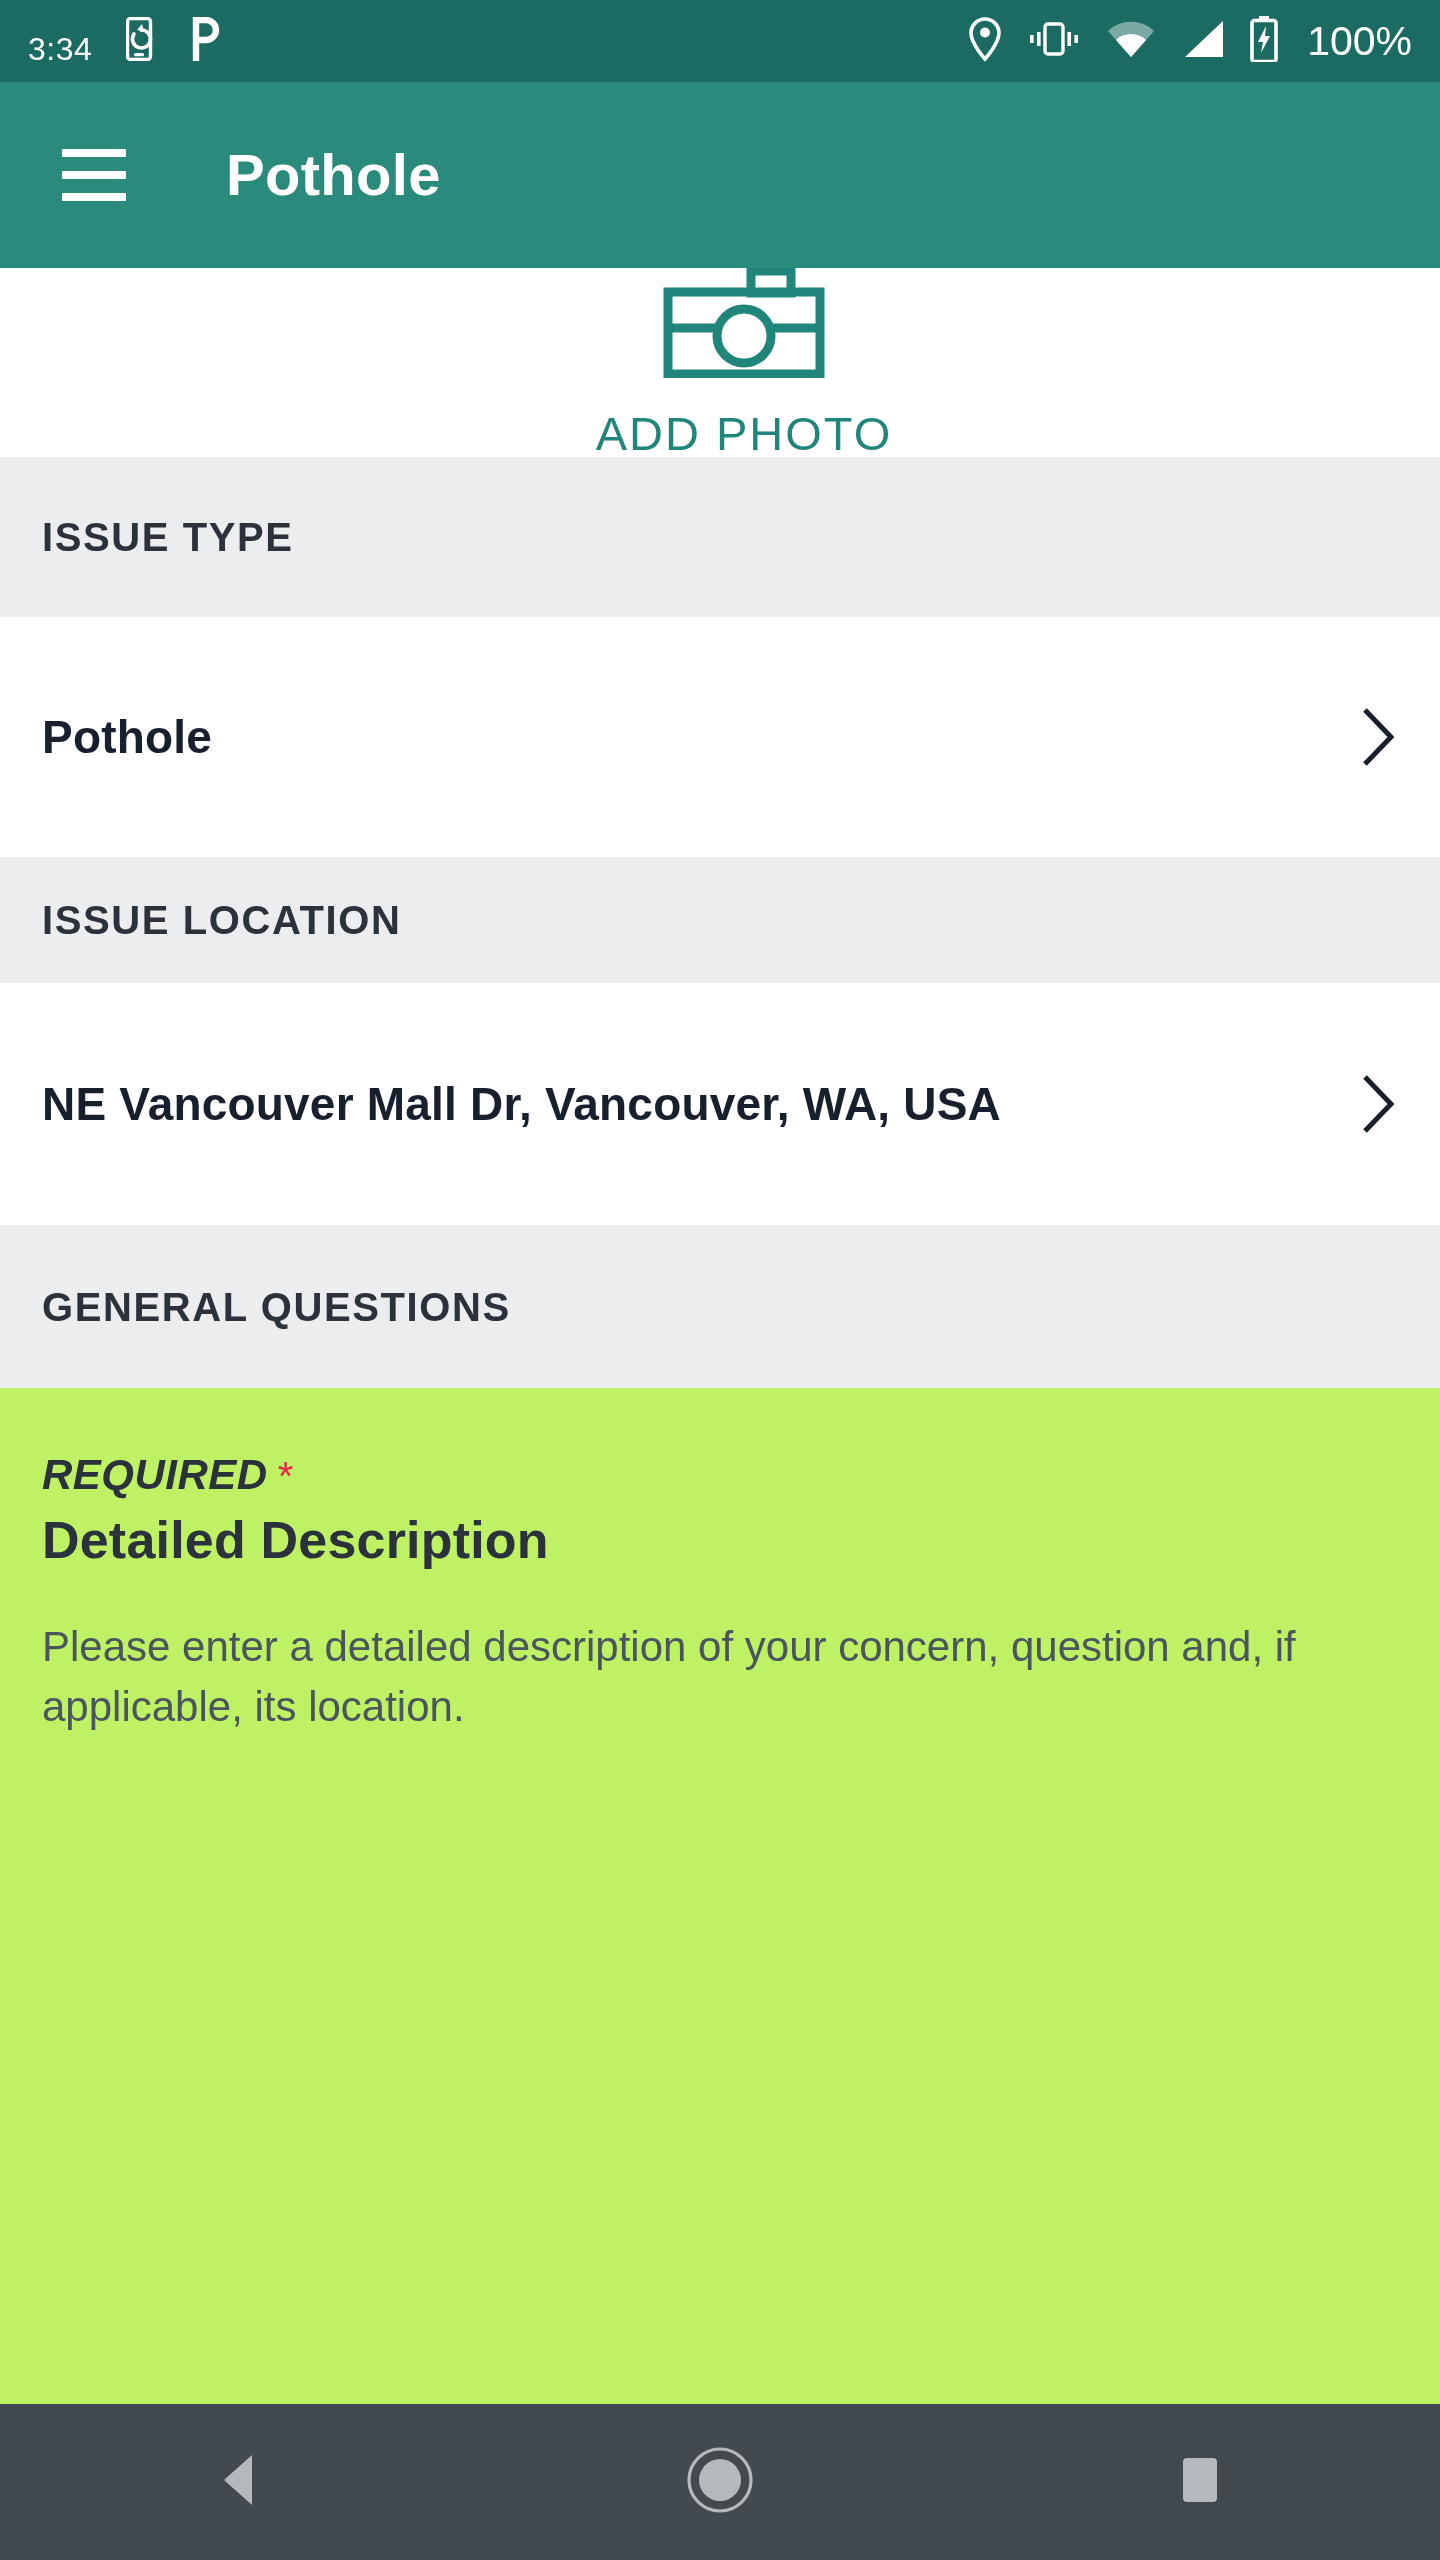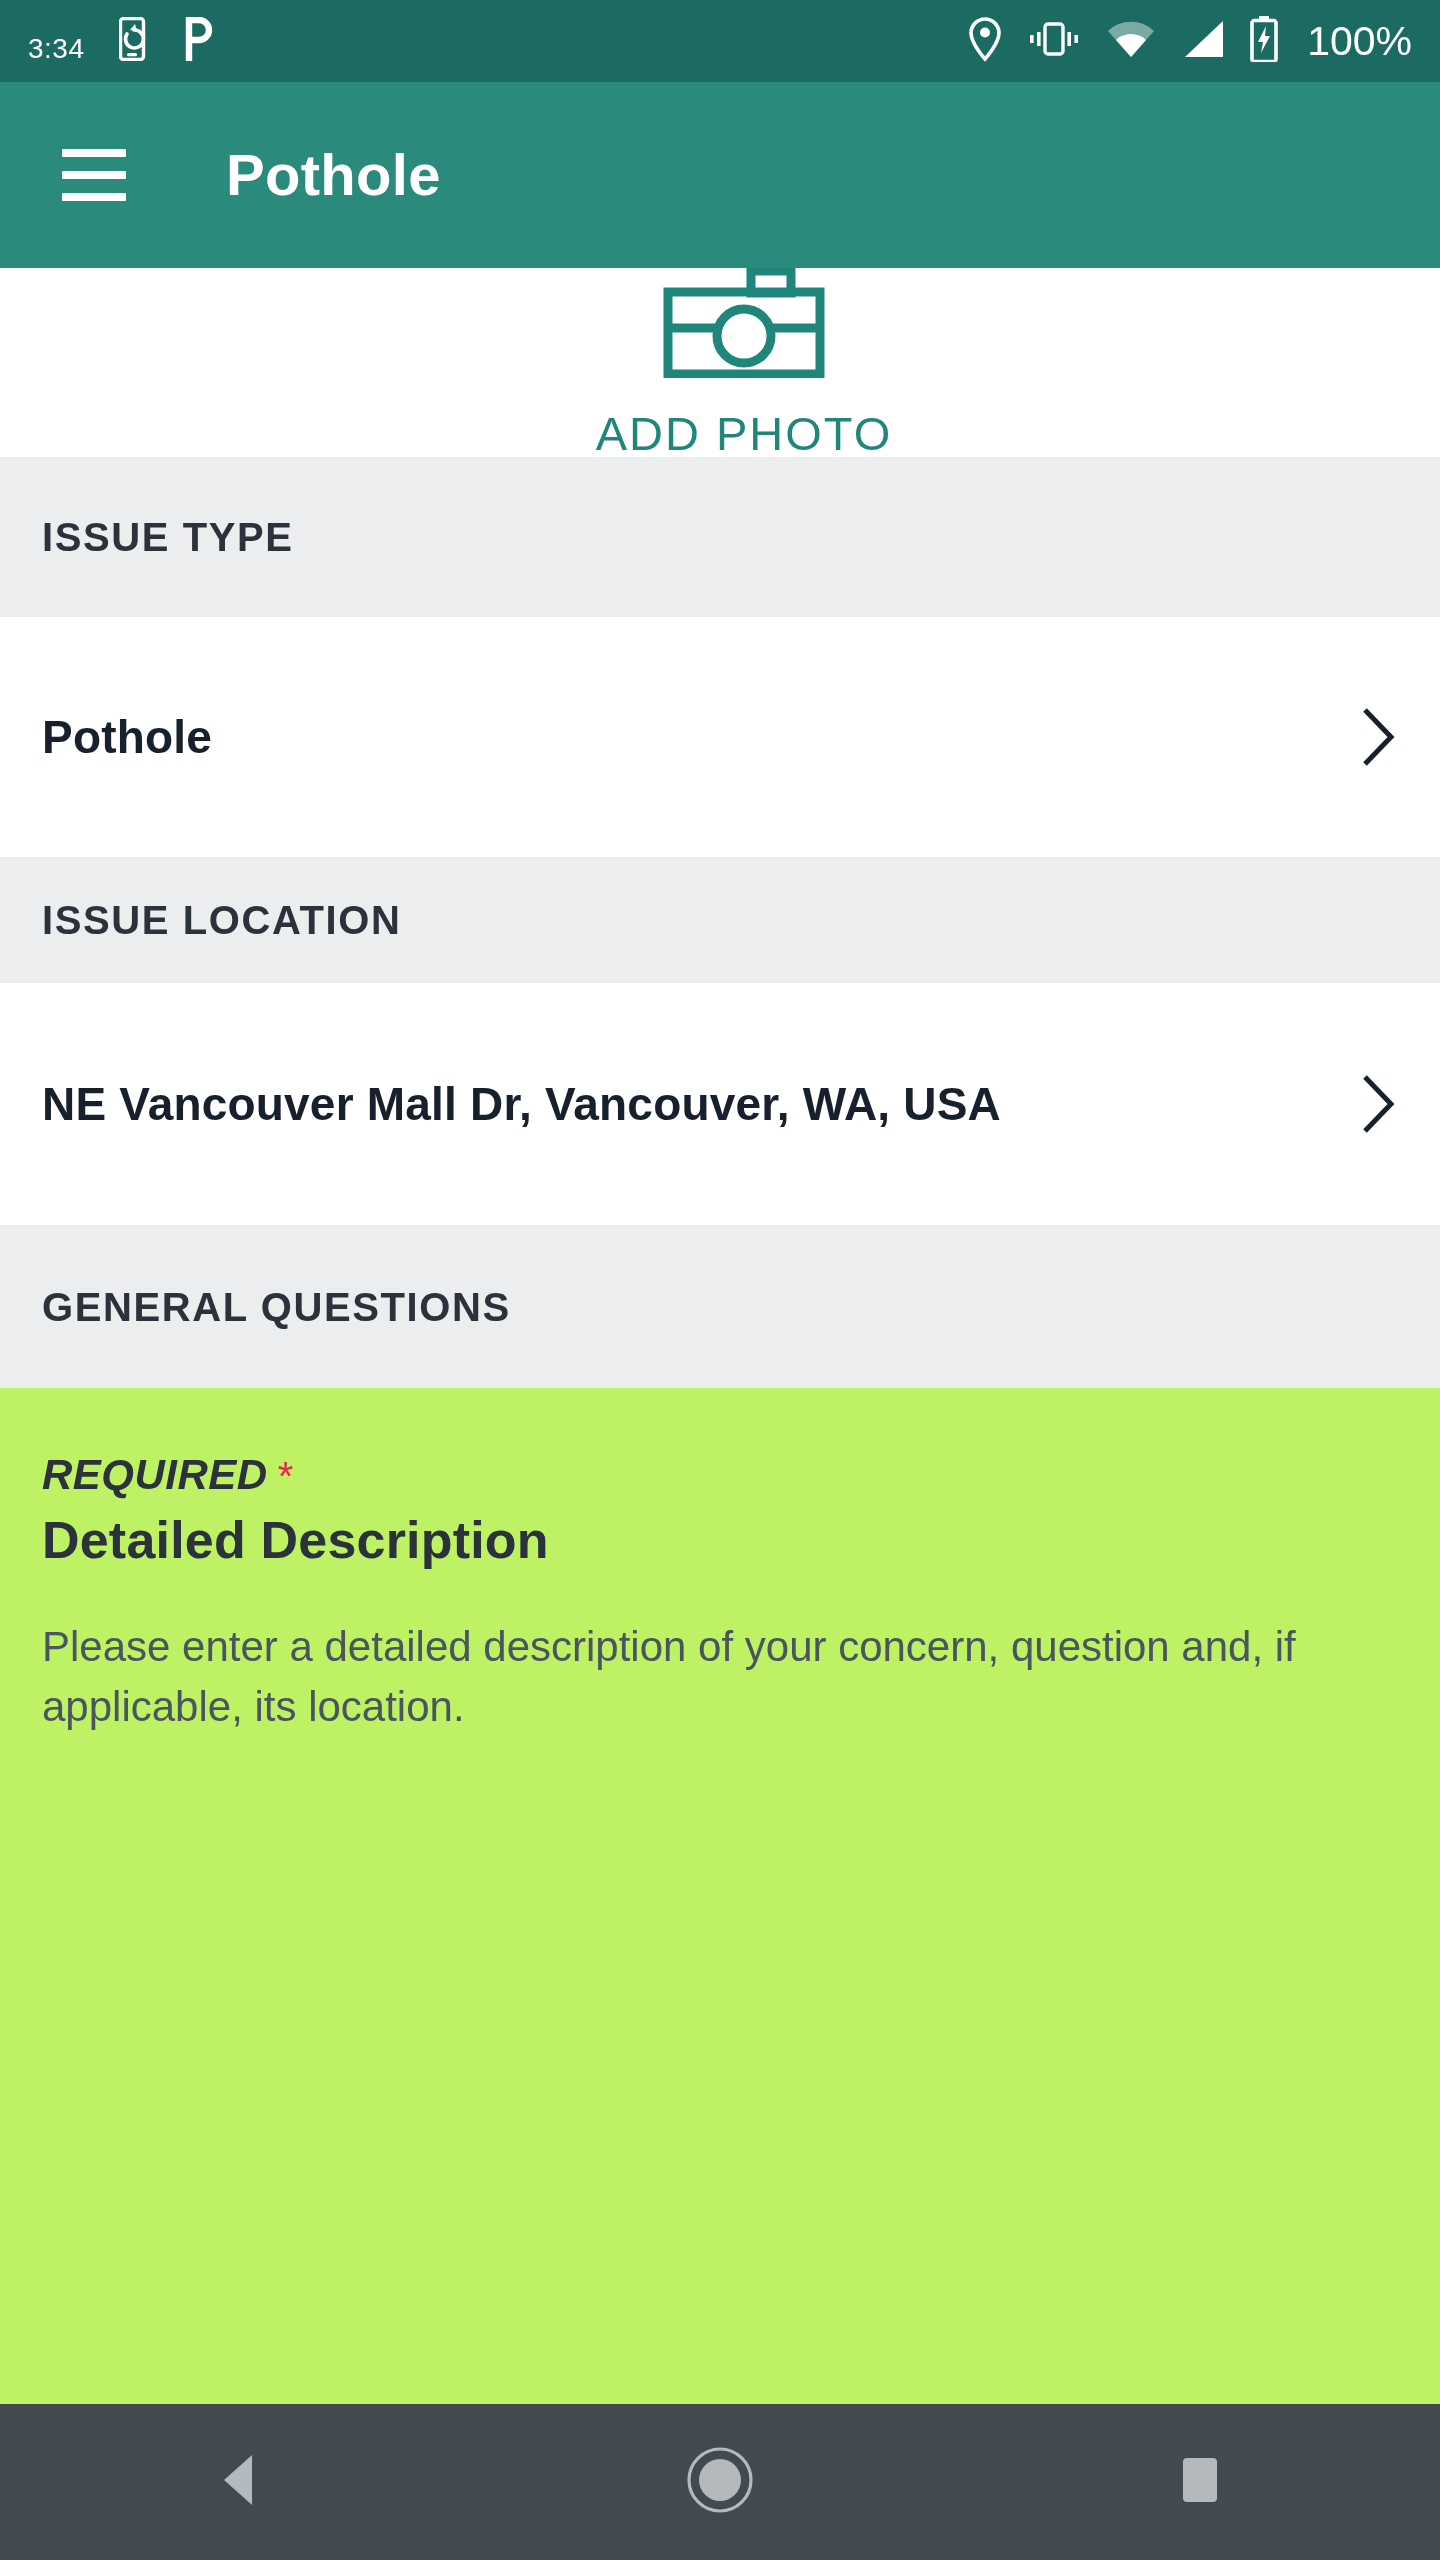--- a/index.html
+++ b/index.html
@@ -10,21 +10,21 @@
     overflow:hidden;
   }
   #screen { width:1440px; height:2560px; position:relative; display:flex; flex-direction:column; }
 
   
   .status-bar{
     height:82px; background:#1c6b63; flex:0 0 82px;
     display:flex; align-items:center; padding:0 28px;
     color:#ffffff;
   }
-  .status-clock{ font-size:28px; letter-spacing:.5px; line-height:1;margin-top:16px; }
+  .status-clock{ font-size:32px; letter-spacing:.5px; line-height:1;margin-top:16px; }
   .status-left-icons{ display:flex; align-items:center; gap:26px; margin-left:34px; }
   .status-spacer{ flex:1 1 auto; }
   .status-right-icons{ display:flex; align-items:center; gap:25px; }
   .status-battery-text{ font-size:41px; margin-left:4px; line-height:1; }
   .ic{ display:block; }
 
   
   .app-bar{
     height:186px; flex:0 0 186px; background:#2a8b7c;
     display:flex; align-items:center; padding-left:62px;

